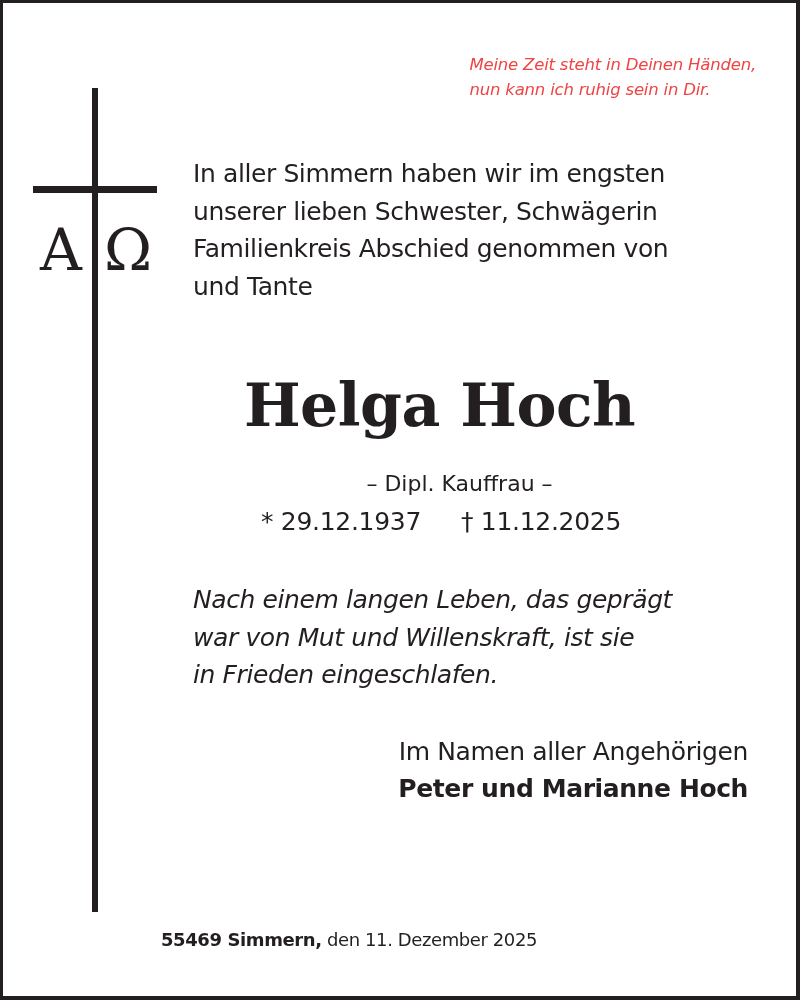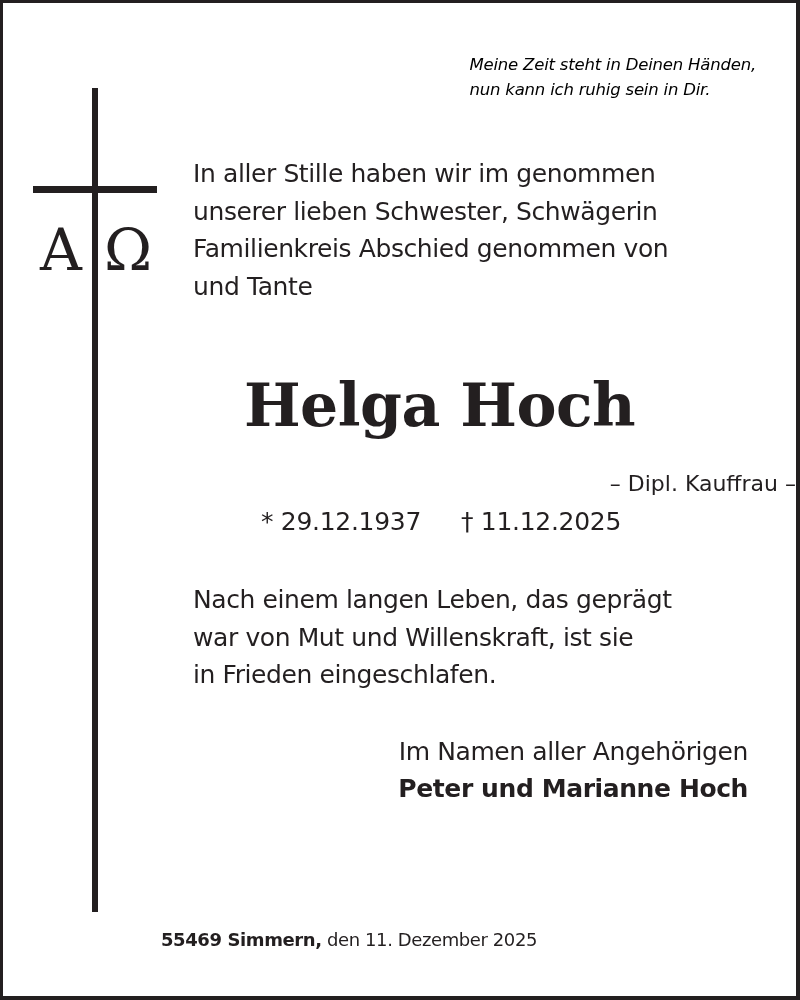--- a/index.html
+++ b/index.html
@@ -16,21 +16,21 @@
     color: #231f20;
     font-family: "DejaVu Sans", "Liberation Sans", sans-serif;
   }
   .motto {
     position: absolute;
     right: 40px; top: 49px;
     text-align: left;
     font-style: italic;
     font-size: 16.5px;
     line-height: 25px;
-    color: #000000;
+    color: #ef4444;
     letter-spacing: -0.2px;
   }
   .cross-v {
     position: absolute;
     left: 89px; top: 85px;
     width: 6px; height: 824px;
     background: #231f20;
   }
   .cross-h {
     position: absolute;
@@ -64,41 +64,41 @@
     font-family: "DejaVu Serif", "Liberation Serif", serif;
     font-weight: bold;
     font-size: 60px;
     line-height: 80px;
     letter-spacing: -0.5px;
   }
   .title {
     position: absolute;
     left: 0; right: 0; top: 466px;
     padding-left: 120px;
-    text-align: right;
+    text-align: center;
     font-size: 22px;
     line-height: 30px;
   }
   .dates {
     position: absolute;
     left: 258px; top: 501px;
     font-size: 25px;
     line-height: 36px;
     white-space: nowrap;
     letter-spacing: -0.3px;
   }
   .dates .death { margin-left: 40px; text-align: right; }
   .closing {
     position: absolute;
     left: 190px; top: 578px;
     font-size: 25px;
     line-height: 37.5px;
     letter-spacing: -0.4px;
   }
-  .closing div { white-space: nowrap; }
+  .closing div { white-space: nowrap; font-style: italic; }
   .signoff {
     position: absolute;
     right: 48px; top: 730px;
     text-align: right;
     font-size: 25px;
     line-height: 37px;
     letter-spacing: -0.4px;
   }
   .signoff .names { font-weight: bold; }
   .footer {
@@ -122,21 +122,21 @@
   </div>
 
   <div>
     <div class="cross-v"></div>
     <div class="cross-h"></div>
   </div>
   <span class="alpha">A</span>
   <span class="omega">Ω</span>
 
   <div class="intro">
-    <div>In aller Stille haben wir im genommen</div>
+    <div>In aller Simmern haben wir im engsten</div>
     <div>unserer lieben Schwester, Schwägerin</div>
     <div>Familienkreis Abschied genommen von</div>
     <div>und Tante</div>
   </div>
 
   <div class="name">Helga Hoch</div>
   <div class="title">– Dipl. Kauffrau –</div>
 
   <div class="dates">
     <span>* 29.12.1937</span><span class="death">† 11.12.2025</span>

